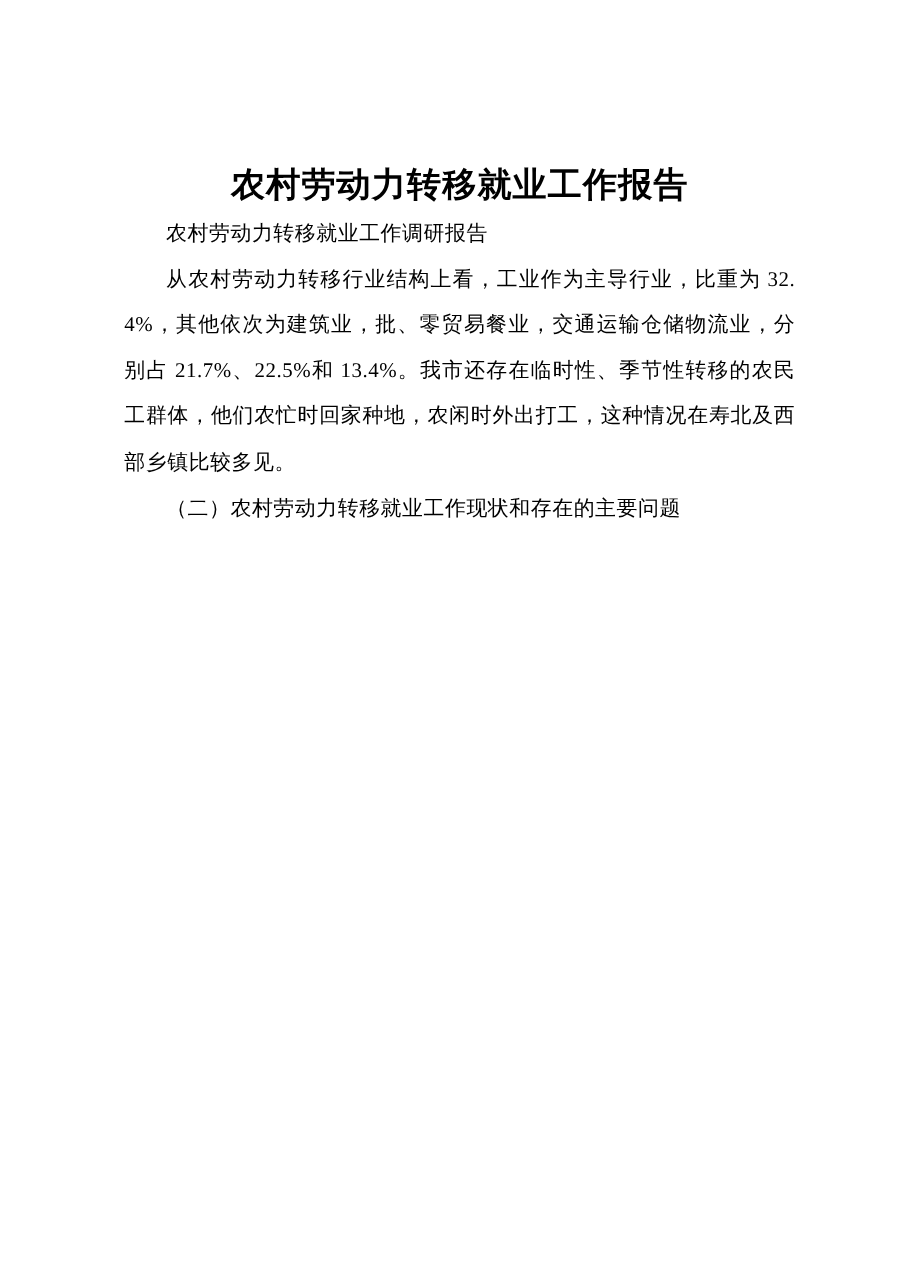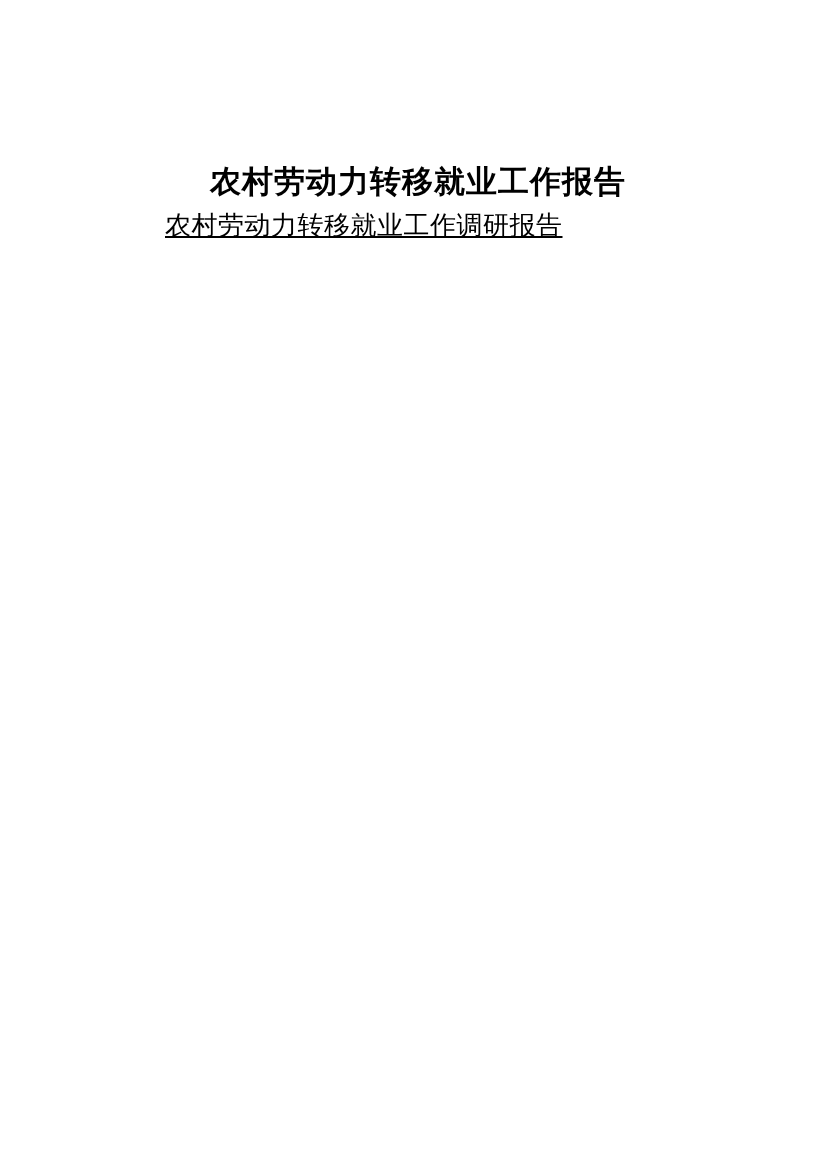--- a/index.html
+++ b/index.html
@@ -4,21 +4,21 @@
 <style>
   html, body {
     margin: 0;
     padding: 0;
     background: #ffffff;
   }
   .page {
     position: relative;
     width: 827px;
     height: 878px;
-    margin: 13px auto;
+    margin: 0 auto;
     background: #ffffff;
     color: #000000;
     font-family: "Liberation Serif", "DejaVu Serif", serif;
     overflow: hidden;
   }
   .content {
     position: absolute;
     left: 113px;
     right: 104px;
     top: 146px;
@@ -27,27 +27,26 @@
     margin: 0 0 2px 0;
     font-size: 31px;
     font-weight: bold;
     line-height: 44px;
     text-align: center;
     letter-spacing: 1px;
     font-family: "DejaVu Serif", "Liberation Serif", serif;
   }
   .doc-paragraph {
     margin: 0;
-    font-size: 26px;
+    font-size: 19px;
     line-height: 41.6px;
     text-align: justify;
     text-indent: 2em;
     letter-spacing: 0.5px;
     word-break: break-all;
-    text-decoration: underline;
   }
   .page-footer {
     position: absolute;
     left: 0;
     right: 0;
     top: 1072px;
     text-align: center;
     font-size: 17px;
     line-height: 24px;
     letter-spacing: 1px;
@@ -59,17 +58,19 @@
 <div class="page">
   <div class="content">
     <h1 class="doc-title">农村劳动力转移就业工作报告</h1>
 
     <p class="doc-paragraph">农村劳动力转移就业工作调研报告</p>
 
 
 
 
 
+    <p class="doc-paragraph">从农村劳动力转移行业结构上看，工业作为主导行业，比重为 32.4%，其他依次为建筑业，批、零贸易餐业，交通运输仓储物流业，分别占 21.7%、22.5%和 13.4%。我市还存在临时性、季节性转移的农民工群体，他们农忙时回家种地，农闲时外出打工，这种情况在寿北及西部乡镇比较多见。</p>
 
+    <p class="doc-paragraph">（二）农村劳动力转移就业工作现状和存在的主要问题</p>
   </div>
 
   <div class="page-footer">第 1 页 共 1 页</div>
 </div>
 
 </body></html>

